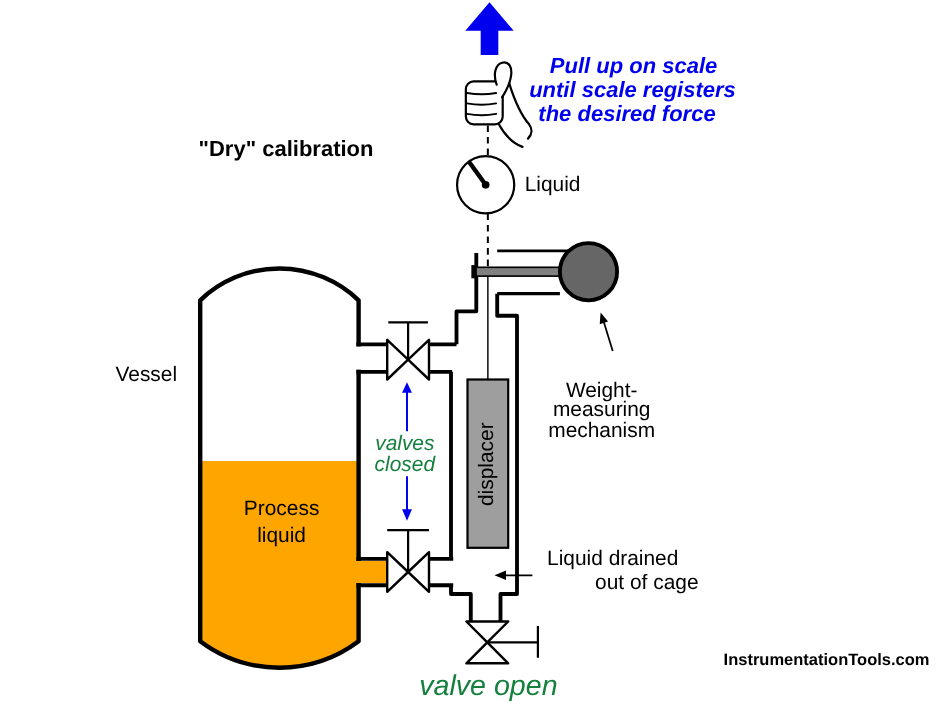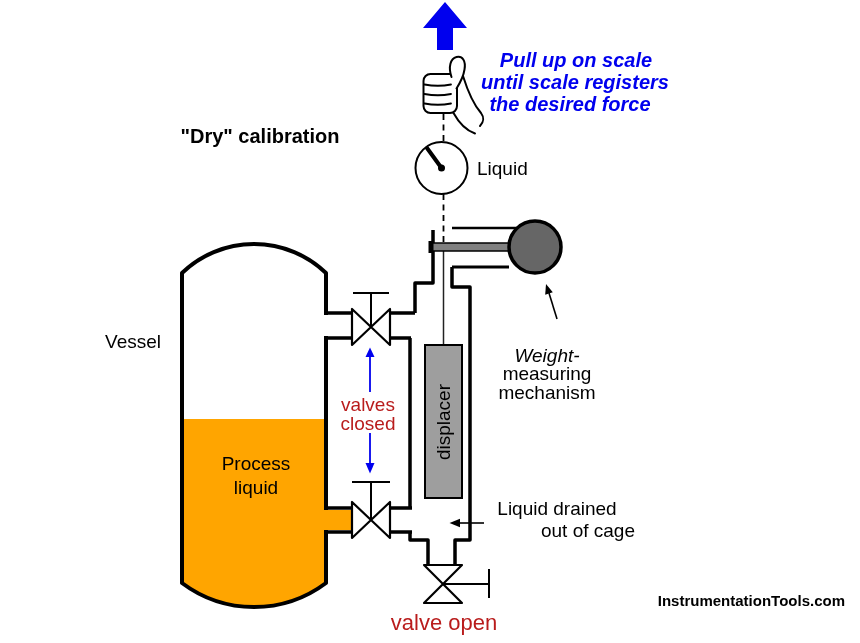--- a/index.html
+++ b/index.html
@@ -6,21 +6,21 @@
   .stage {
     position:relative; width:860px; height:643px; background:#ffffff;
     font-family:"Liberation Sans", sans-serif; overflow:hidden;
   }
   .stage svg { position:absolute; left:0; top:0; }
   .lbl {
     position:absolute; transform:translate(-50%,-50%);
     white-space:nowrap; font-size:19px; color:#000; line-height:1;
   }
   .lbl.bold  { font-weight:bold; font-size:20px; }
-  .lbl.blue  { color:#b91c1c; }
+  .lbl.blue  { color:#15803d;font-style:italic; }
   .lbl.note  { color:#0000EE; font-weight:bold; font-style:italic; font-size:20px; }
   .lbl.left-anchor { transform:translateY(-50%); }
   .lbl.rot {
     transform:translate(-50%,-50%) rotate(-90deg); font-size:19px;
   }
   .lbl.watermark {
     transform:translateY(-50%); font-weight:bold; font-size:15px;
   }
 </style>
 </head>
@@ -130,23 +130,23 @@
   <div class="lbl" style="left:133px; top:341px;text-align:center;">Vessel</div>
 
   <div class="lbl" style="left:256px; top:463px;">Process</div>
   <div class="lbl" style="left:256px; top:487px;">liquid</div>
 
   <div class="lbl blue" style="left:368px; top:404px;">valves</div>
   <div class="lbl blue" style="left:368px; top:423px;">closed</div>
 
   <div class="lbl rot" style="left:443px; top:422px;">displacer</div>
 
-  <div class="lbl" style="left:547px; top:355px;font-style:italic;">Weight-</div>
+  <div class="lbl" style="left:547px; top:355px;">Weight-</div>
   <div class="lbl" style="left:547px; top:373px;">measuring</div>
   <div class="lbl" style="left:547px; top:392px;">mechanism</div>
 
   <div class="lbl" style="left:557px; top:508px;">Liquid drained</div>
   <div class="lbl" style="left:588px; top:530px;">out of cage</div>
 
-  <div class="lbl blue" style="left:444px; top:623px; font-size:22px;">valve open</div>
+  <div class="lbl blue" style="left:444px; top:623px; font-size:26px;">valve open</div>
 
   <div class="lbl watermark" style="right:15px; top:600px;">InstrumentationTools.com</div>
 </div>
 
 </body></html>

